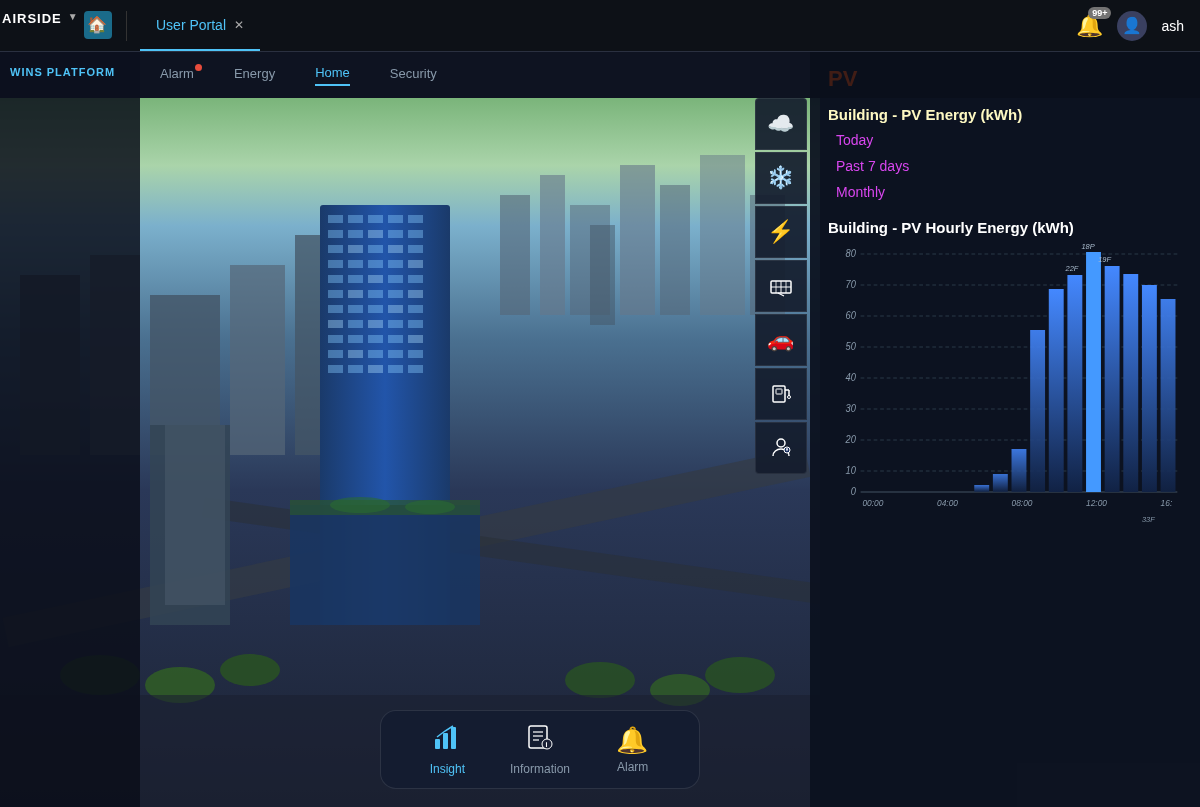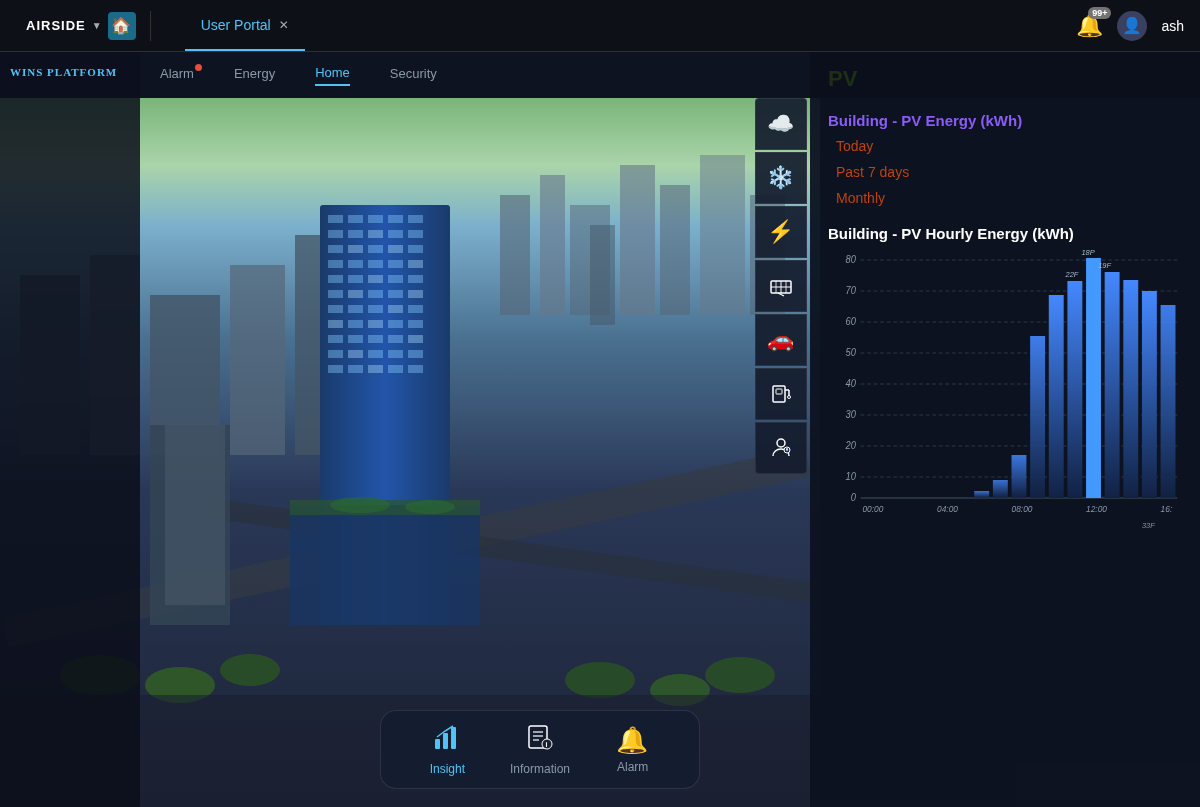--- a/index.html
+++ b/index.html
@@ -18,22 +18,22 @@
       top: 0; left: 0; right: 0;
       height: 52px;
       background: #0d1117;
       display: flex;
       align-items: center;
       z-index: 100;
       border-bottom: 1px solid #2a3040;
     }
     .airside-logo {
       display: flex;
-      align-items: center;
-      padding: 0 26px;
+      align-items: flex-start;
+      padding: 0 2px;
       gap: 6px;
       color: white;
       font-weight: bold;
       font-size: 15px;
       min-width: 140px;
     }
     .airside-logo .home-icon {
       background: #1a6b8a;
       border-radius: 4px;
       width: 28px;
@@ -128,21 +128,21 @@
       flex-direction: column;
     }
     .platform-logo {
       color: white;
       font-weight: 900;
       font-size: 11px;
       letter-spacing: 1px;
       padding: 14px 10px 10px;
       text-transform: uppercase;
     }
-    .platform-logo span { color: #4fc3f7; font-family: Liberation Serif, serif; }
+    .platform-logo span { color: #4fc3f7; }
 
     
     .top-nav {
       position: absolute;
       top: 0;
       left: 140px;
       right: 0;
       height: 46px;
       display: flex;
       align-items: center;
@@ -225,31 +225,31 @@
       z-index: 5;
       overflow: hidden;
     }
     .right-panel-inner {
       padding: 14px 18px;
       color: white;
     }
     .pv-title {
       font-size: 22px;
       font-weight: 600;
-      color: #4d7c0f;
+      color: #c2410c;
       margin-bottom: 6px;
     }
     .section-label {
       font-size: 15px;
       font-weight: 600;
-      color: #8b5cf6;
-      margin: 20px 0 4px;
+      color: #fef9c3;
+      margin: 14px 0 4px;
     }
     .time-option {
-      color: #c2410c;
+      color: #d946ef;
       font-size: 14px;
       padding: 5px 8px;
       cursor: pointer;
     }
     .chart-title {
       font-size: 15px;
       font-weight: 600;
       color: white;
       margin: 14px 0 0;
     }

